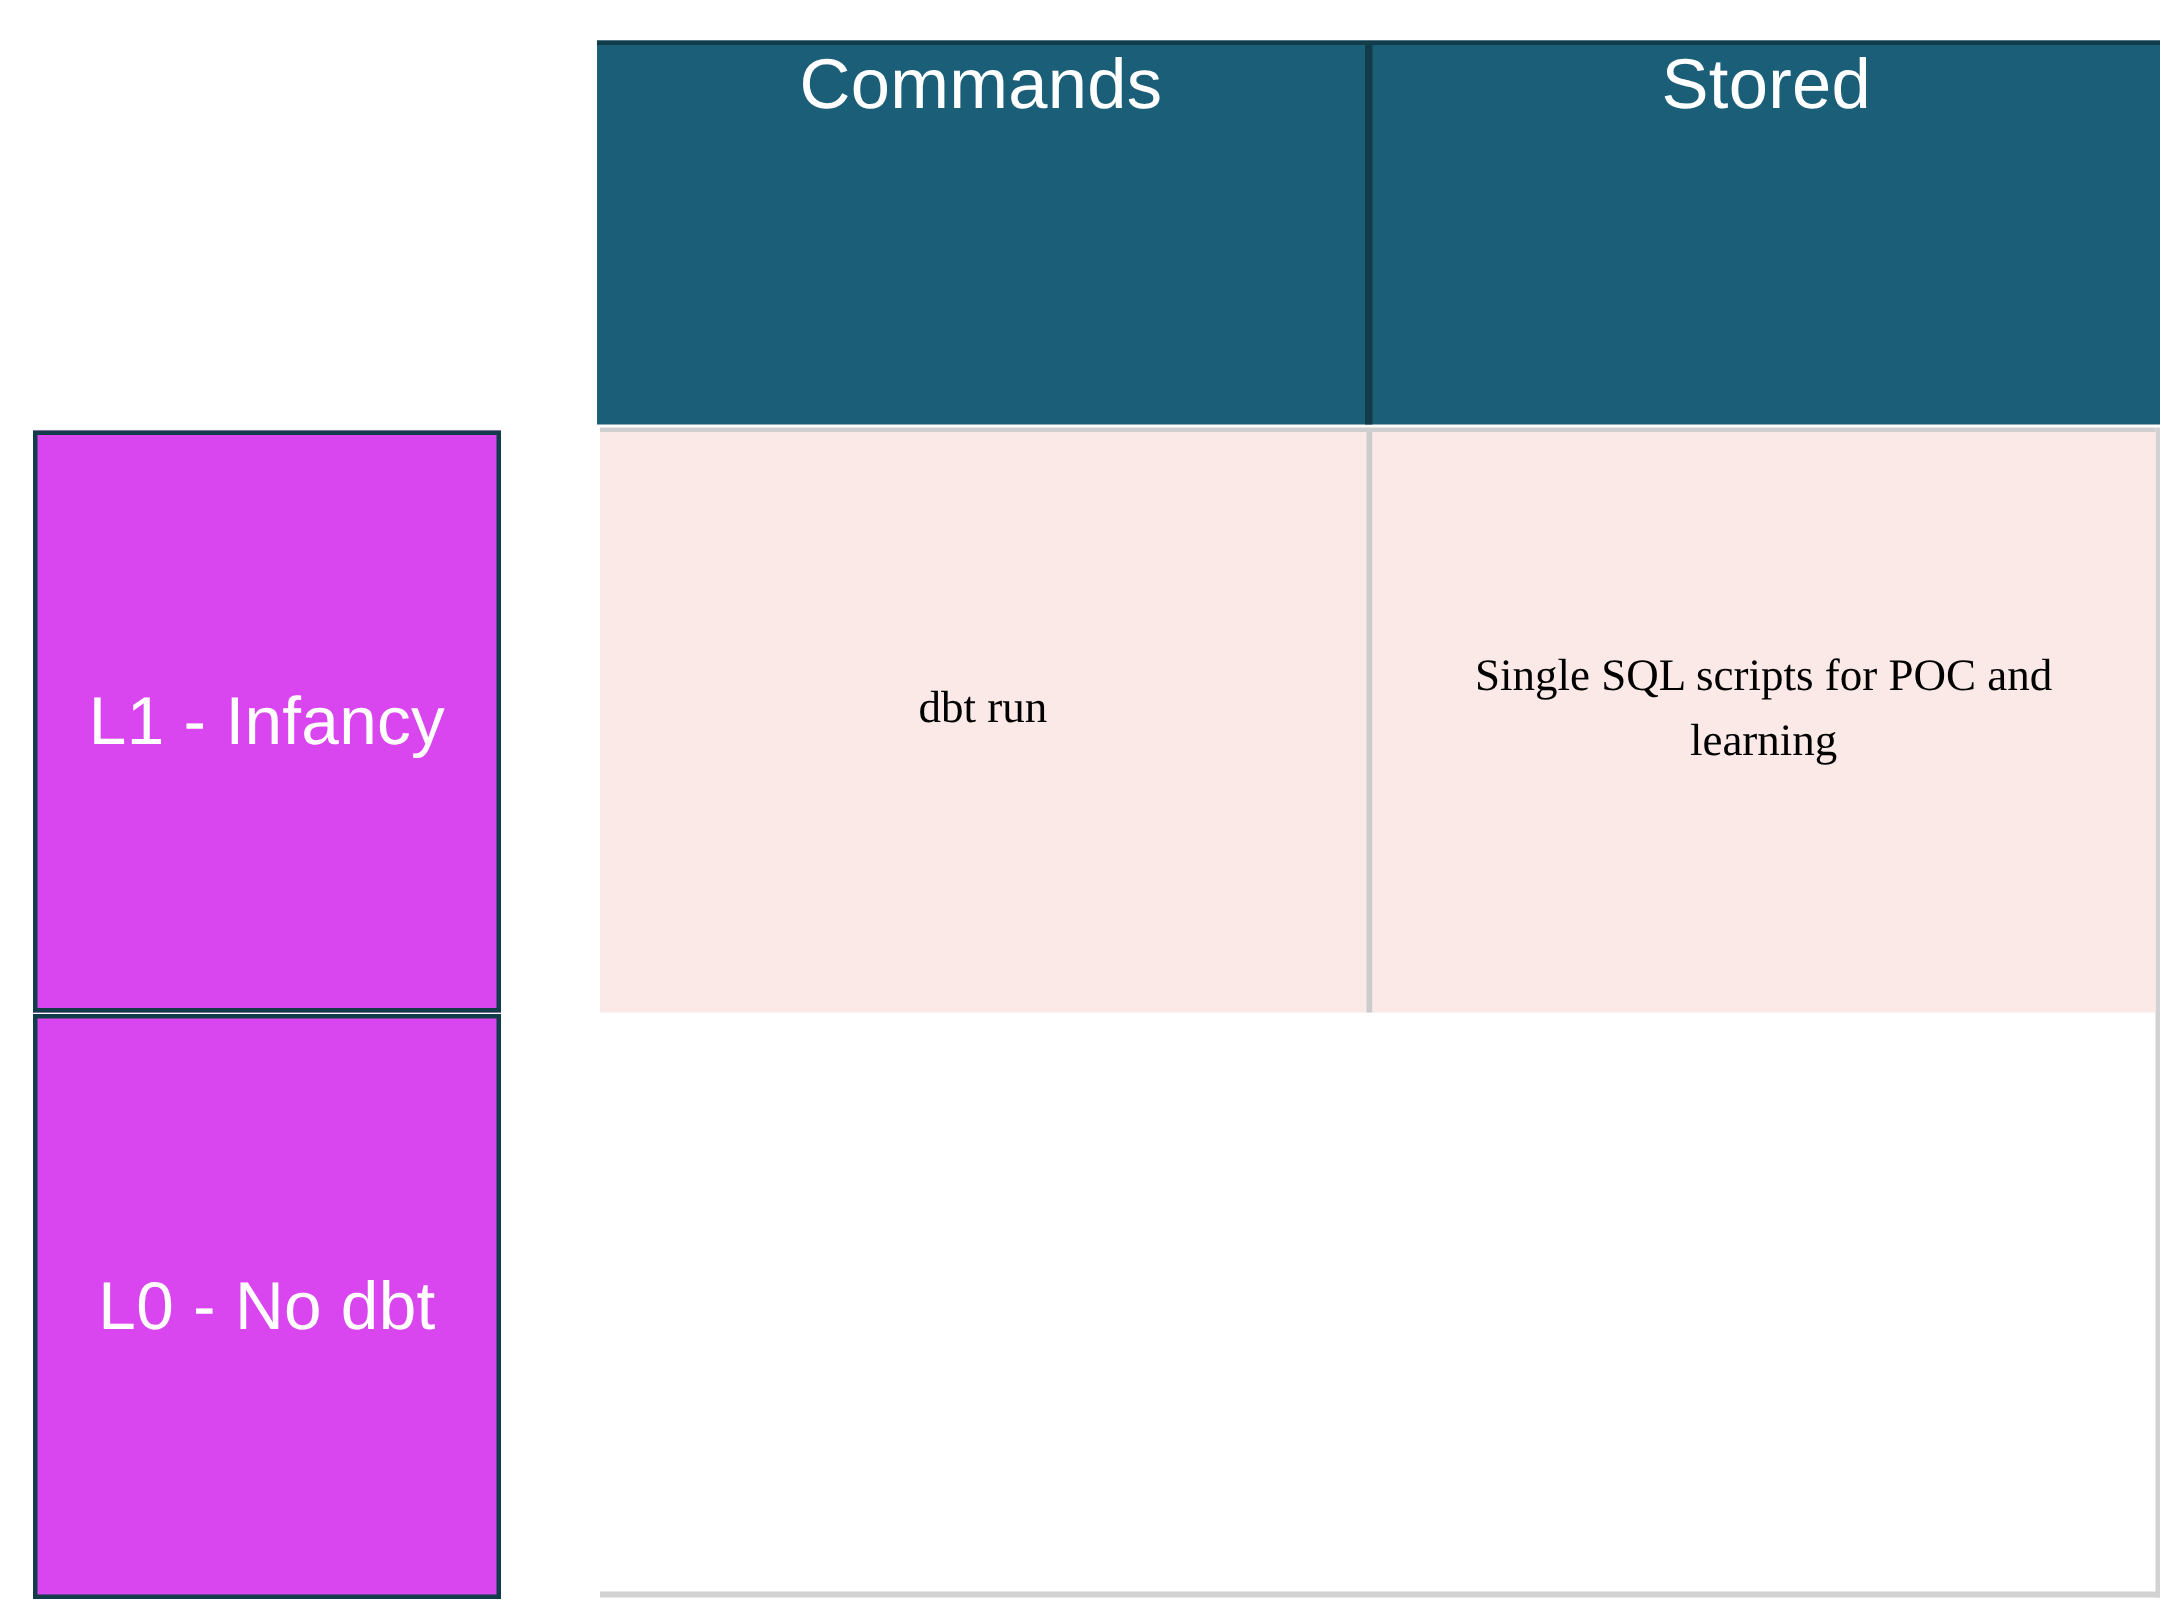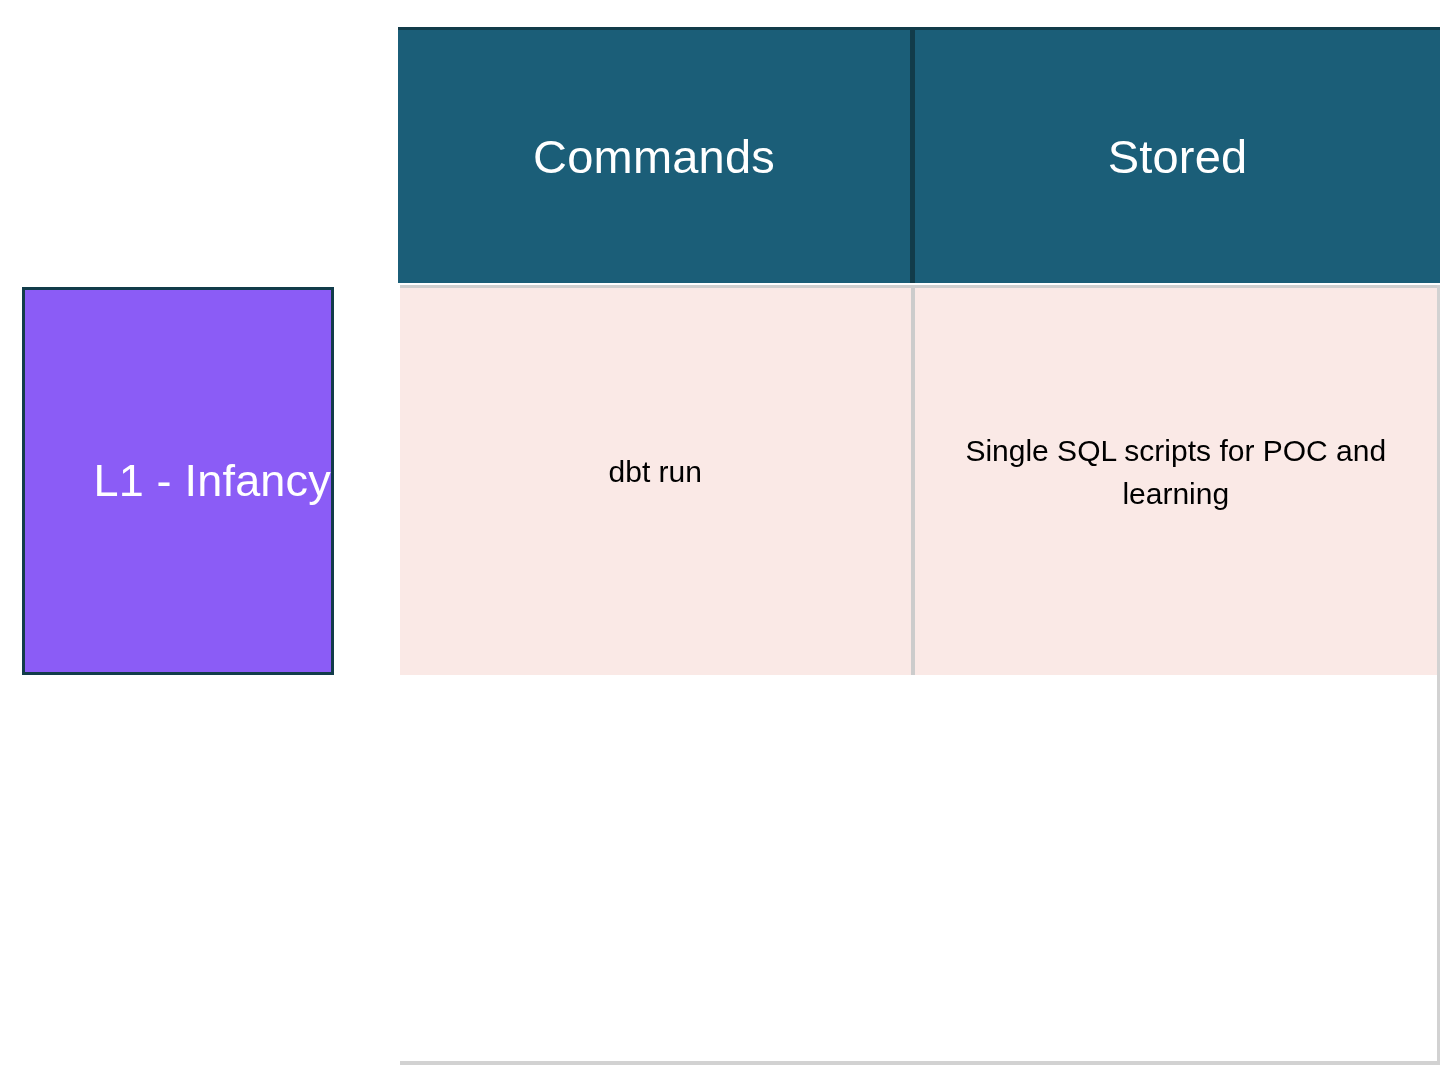--- a/index.html
+++ b/index.html
@@ -29,21 +29,21 @@
     width: 1042px;
     height: 256px;
     display: flex;
     background: #1b5e78;
     border-top: 3px solid #123c4a;
     box-sizing: border-box;
   }
   .col-header {
     flex: 0 0 auto;
     display: flex;
-    align-items: center;
+    align-items: flex-start;
     justify-content: center;
     color: #ffffff;
     font-size: 47px;
     font-weight: 400;
     line-height: 1.1;
     letter-spacing: 0.2px;
     box-sizing: border-box;
     padding-bottom: 0;
   }
   .col-header.c0 {
@@ -52,28 +52,28 @@
   }
   .col-header.c1 {
     width: 525px;
   }
 
   
   .row-header {
     position: absolute;
     left: 22px;
     width: 312px;
-    background: #8b5cf6;
+    background: #d946ef;
     color: #ffffff;
     font-size: 45px;
     font-weight: 400;
     line-height: 1.1;
     display: flex;
     align-items: center;
-    justify-content: flex-end;
+    justify-content: center;
     box-sizing: border-box;
     border: 3px solid #123c4a;
     letter-spacing: 0.2px;
   }
   .row-header.r0 { top: 287px; height: 388px; }
   .row-header.r1 { top: 676px; height: 390px; }
 
   
   .body-grid {
     position: absolute;
@@ -82,20 +82,21 @@
     width: 1040px;
     height: 780px;
     box-sizing: border-box;
     border-right: 3px solid #d2d2d2;
     border-bottom: 4px solid #d2d2d2;
   }
   .body-row {
     display: flex;
     width: 100%;
     box-sizing: border-box;
+    font-family: Liberation Serif, serif;
   }
   .body-row.row0 {
     height: 390px;
     border-top: 3px solid #cfcfcf;
   }
   .body-row.row1 {
     height: 390px;
     border-top: 4px solid #d2d2d2;
   }
   .body-cell {
@@ -135,20 +136,23 @@
     </div>
     <div class="col-header c1">
       <span>Stored</span>
     </div>
   </div>
 
   <div class="row-header r0">
     <span>L1 - Infancy</span>
   </div>
 
+  <div class="row-header r1">
+    <span>L0 - No dbt</span>
+  </div>
 
   <div class="body-grid">
 
     <div class="body-row row0">
       <div class="body-cell c0 tone-pink">
         <span class="txt">dbt run</span>
       </div>
       <div class="body-cell c1 tone-pink">
         <span class="txt">Single SQL scripts for POC and learning</span>
       </div>

